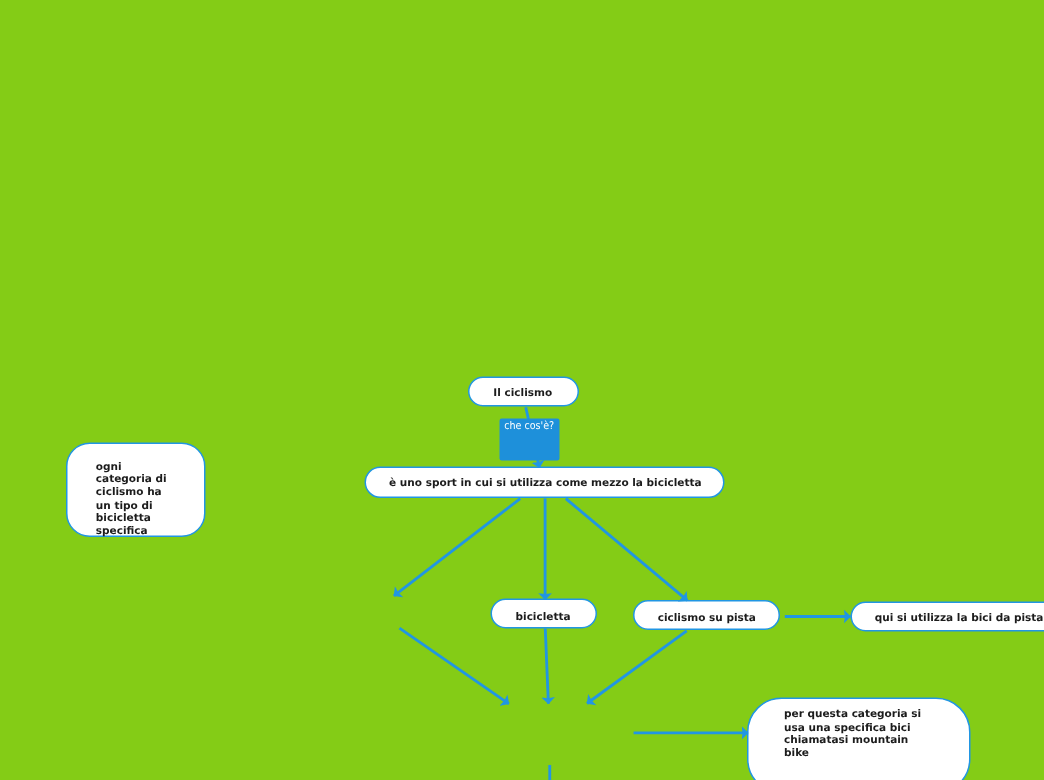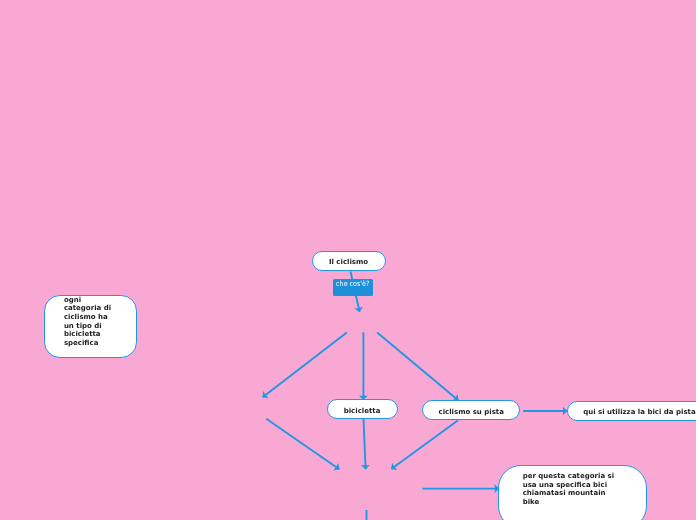--- a/index.html
+++ b/index.html
@@ -1,21 +1,21 @@
 <!DOCTYPE html>
 <html><head>
 <meta charset="utf-8">
 <title>Il ciclismo - mappa concettuale</title>
 <style>
   html,body{margin:0;padding:0;background:#ffffff;}
   body{width:696px;height:520px;overflow:hidden;
        font-family:"DejaVu Sans",sans-serif;
        -webkit-font-smoothing:antialiased;
        text-rendering:geometricPrecision;}
-  #canvas{position:relative;width:696px;height:520px;background:#f9a8d4;}
+  #canvas{position:relative;width:696px;height:520px;background:#84cc16;}
   svg#edges{position:absolute;left:0;top:0;width:696px;height:520px;overflow:visible;z-index:5;pointer-events:none;}
   .node{position:absolute;box-sizing:border-box;background:#ffffff;z-index:2;
         border:1.35px solid #2196e3;}
   .txt{position:absolute;display:block;white-space:pre;color:#1c1c1c;
        font-weight:bold;font-size:7px;line-height:8.56px;letter-spacing:0;}
   .edge-label{position:absolute;box-sizing:border-box;background:#1e90da;z-index:9;
         border-radius:1.5px;}
   .edge-label .ltxt{position:absolute;white-space:pre;color:#ffffff;
         font-size:7.1px;font-weight:normal;font-stretch:condensed;
         line-height:8px;letter-spacing:0;}
@@ -42,23 +42,26 @@
       <path d="M 457.8 420.6 L 391.3 469.0"></path>
       <path d="M 422.4 488.6 L 498.8 488.6"></path>
     </g>
     <path d="M 366.5 510 L 366.5 522" stroke="#2196e3" stroke-width="1.9" fill="none"></path>
   </svg>
 
   <div class="node" style="left:311.8px;top:251.0px;width:74.4px;height:20.2px;border-radius:10.1px;">
     <span class="txt" style="left:16.1px;top:5.7px;">Il ciclismo</span>
   </div>
 
+  <div class="node" style="left:242.9px;top:311.0px;width:240.3px;height:21.2px;border-radius:10.6px;">
+    <span class="txt" style="left:15.5px;top:6.3px;">è uno sport in cui si utilizza come mezzo la bicicletta</span>
+  </div>
 
   <div class="node" style="left:43.8px;top:294.9px;width:93.4px;height:63.0px;border-radius:15.8px;">
-    <span class="txt" style="left:19.1px;top:0;">ogni
+    <span class="txt" style="left:19.1px;top:11px;">ogni
 categoria di
 ciclismo ha
 un tipo di
 bicicletta
 specifica</span>
   </div>
 
 
   <div class="node" style="left:326.8px;top:399.1px;width:71.4px;height:20.3px;border-radius:10.15px;">
     <span class="txt" style="left:15.9px;top:6.7px;">bicicletta</span>
@@ -73,17 +76,17 @@
   </div>
 
 
   <div class="node" style="left:498.3px;top:465.0px;width:148.4px;height:64px;border-radius:23px;">
     <span class="txt" style="left:23.4px;top:6.0px;">per questa categoria si
 usa una specifica bici
 chiamatasi mountain
 bike</span>
   </div>
 
-  <div class="edge-label" style="left:332.6px;top:278.7px;width:40.7px;height:17px;">
+  <div class="edge-label" style="left:332.6px;top:278.7px;width:40.7px;height:28px;">
     <span class="ltxt" style="left:3.5px;top:1.7px;">che cos'è?</span>
   </div>
 
 </div>
 
 </body></html>

